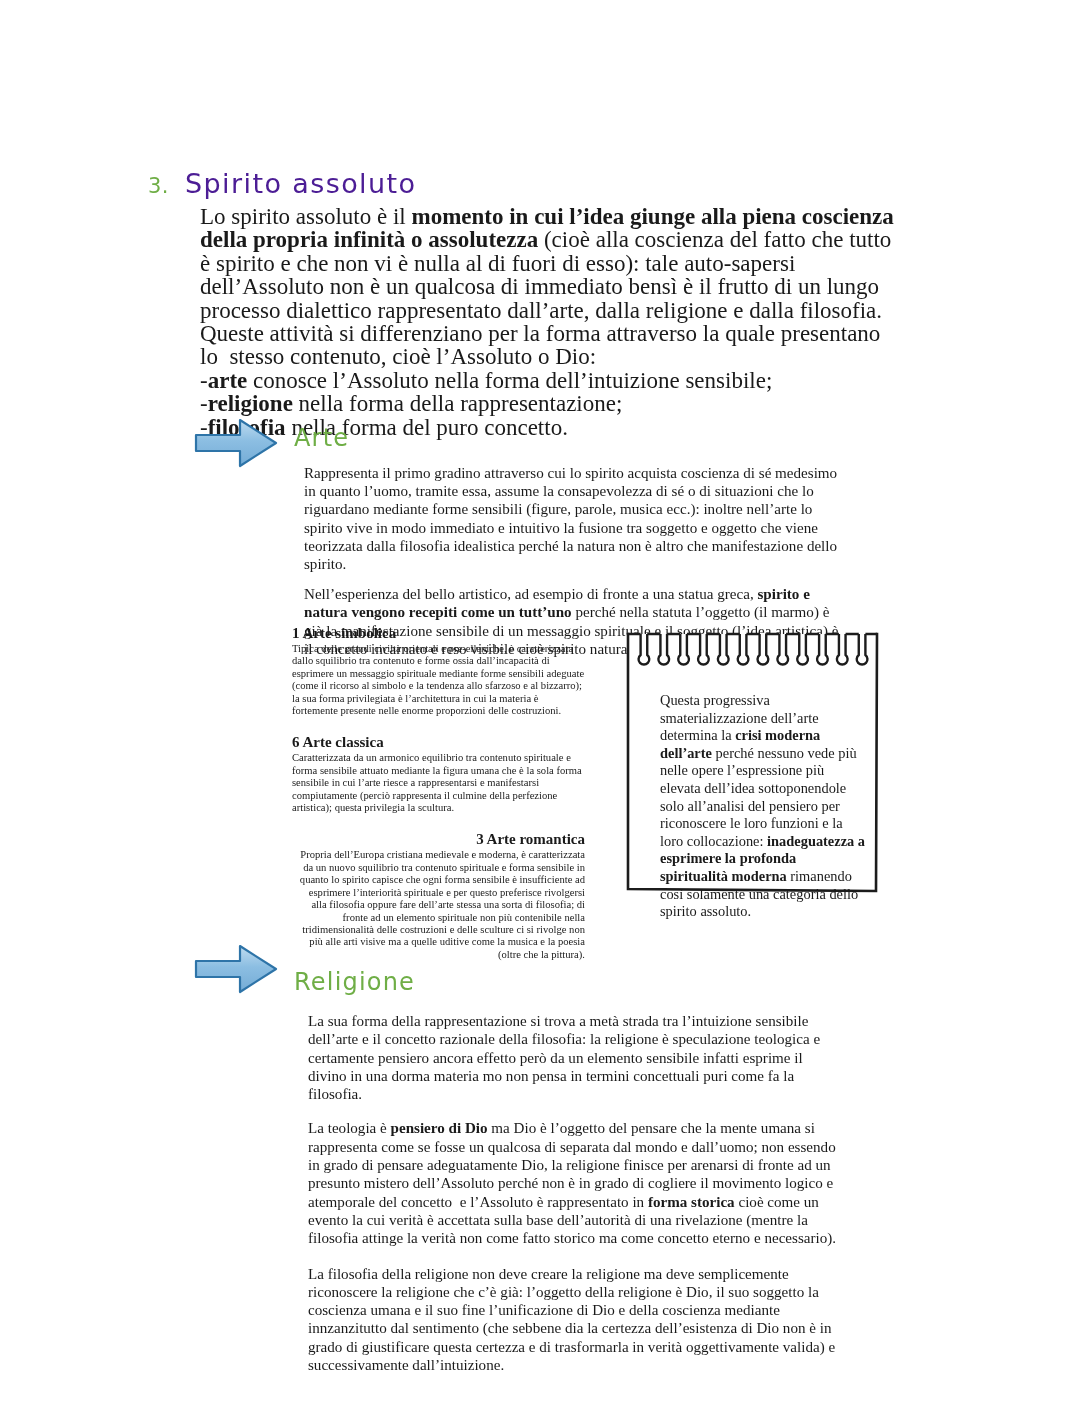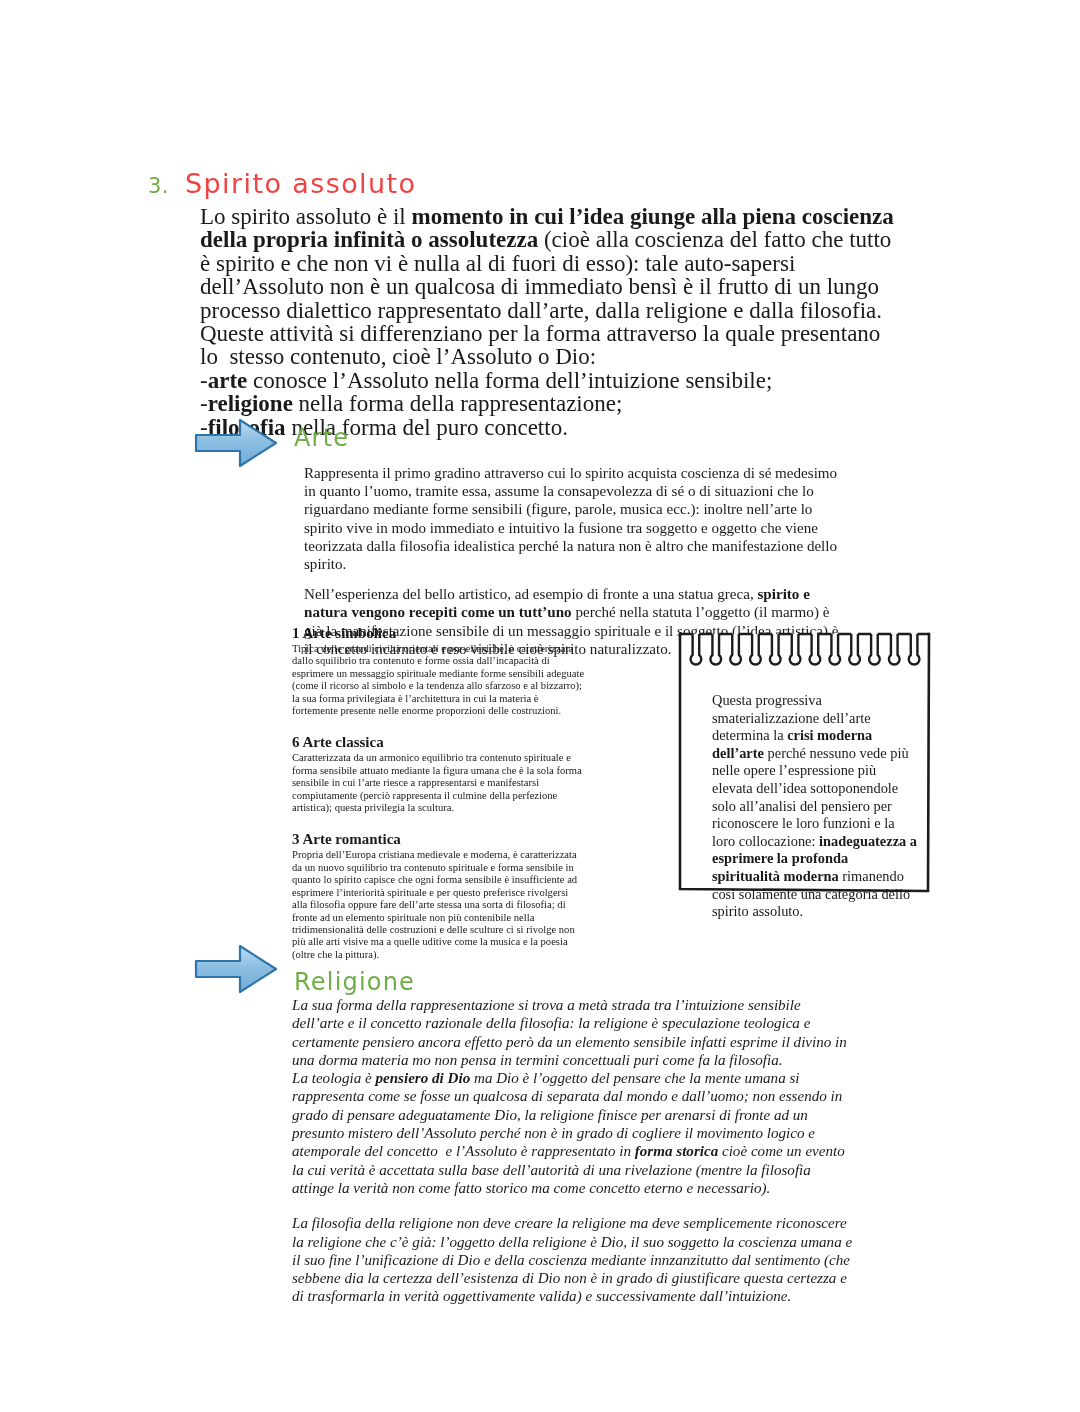--- a/index.html
+++ b/index.html
@@ -32,21 +32,21 @@
   }
   .sec-num {
     font-family: "DejaVu Sans", sans-serif;
     font-size: 21px;
     color: #6FAE46;
     letter-spacing: 0.5px;
   }
   .sec-title {
     font-family: "DejaVu Sans", sans-serif;
     font-size: 27px;
-    color: #ef4444;
+    color: #4c1d95;
     letter-spacing: 1.4px;
     font-weight: 400;
   }
 
   
   .intro {
     position: absolute;
     left: 200px;
     top: 205px;
     width: 700px;
@@ -90,36 +90,36 @@
   .arte-body p { margin: 12px; }
 
   
   .art-col {
     position: absolute;
     left: 292px;
     top: 624px;
     width: 293px;
   }
   .art-item { margin-bottom: 16px; }
-  .art-item:last-child { margin-bottom: 0; }
+  .art-item:last-child { margin-bottom: 0; text-align: right; }
   .art-title {
     font-size: 15px;
     font-weight: bold;
     line-height: 18px;
     margin-bottom: 1px;
   }
   .art-text {
     font-size: 10.6px;
     line-height: 12.4px;
   }
 
   
   .notepad {
     position: absolute;
-    left: 676px;
+    left: 624px;
     top: 625px;
     width: 256px;
     height: 272px;
   }
   .notepad-frame {
     position: absolute;
     inset: 0;
   }
   .notepad-frame svg { display: block; }
   .notepad-text {
@@ -135,21 +135,21 @@
   
   .rel-body {
     position: absolute;
     left: 292px;
     top: 996px;
     width: 562px;
     font-size: 15.1px;
     line-height: 18.3px;
   }
   .rel-body b { font-weight: bold; text-align: center; }
-  .rel-body p { margin: 0; font-style: italic; }
+  .rel-body p { margin: 16px; }
   .rel-body p.gap { margin-top: 17px; }
 </style>
 </head>
 <body>
 
 <div class="page">
 
   <div class="sec-head">
     <span class="sec-num">3.</span>
     <span class="sec-title">Spirito assoluto</span>

